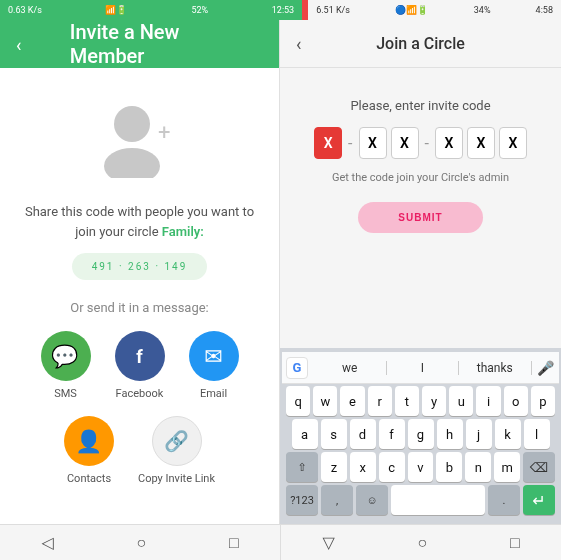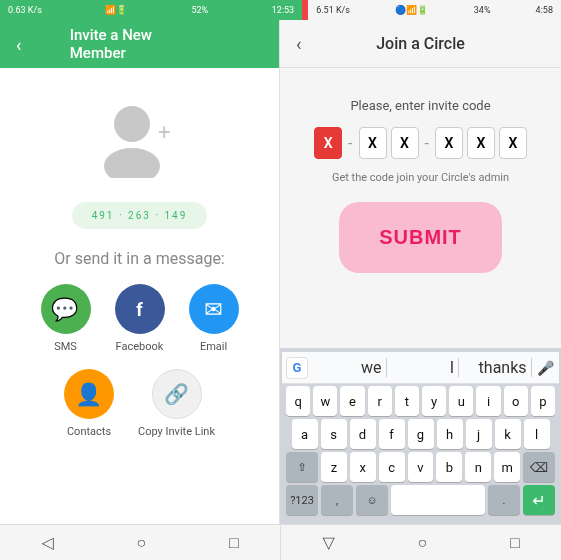--- a/index.html
+++ b/index.html
@@ -58,21 +58,21 @@
     .left-header {
       background: #3dba6d;
       height: 48px;
       display: flex;
       align-items: center;
       padding: 0 16px;
       position: relative;
     }
     .left-header-title {
       color: white;
-      font-size: 15px;
+      font-size: 20px;
       font-weight: 500;
       position: absolute;
       left: 50%;
       transform: translateX(-50%);
     }
     .back-arrow {
       color: white;
       font-size: 18px;
       cursor: pointer;
     }
@@ -111,21 +111,21 @@
       background: #e8f5e9;
       border-radius: 20px;
       padding: 8px 20px;
       font-size: 10px;
       color: #3dba6d;
       letter-spacing: 2px;
       margin-bottom: 20px;
     }
 
     .or-text {
-      font-size: 16px;
+      font-size: 13px;
       color: #888;
       margin-bottom: 16px;
     }
 
     .share-icons {
       display: flex;
       gap: 24px;
       margin-bottom: 16px;
     }
     .share-option {
@@ -239,22 +239,22 @@
       color: #777;
       margin-bottom: 18px;
       text-align: center;
     }
 
     .submit-btn {
       background: #f8bbd0;
       color: #e91e63;
       border: none;
       border-radius: 20px;
-      padding: 24px 40px;
-      font-size: 20px;
+      padding: 10px 40px;
+      font-size: 10px;
       font-weight: 600;
       letter-spacing: 1px;
       cursor: pointer;
     }
 
     
     .keyboard {
       background: #d1d5db;
       padding: 4px 2px;
     }
@@ -276,22 +276,22 @@
       display: flex;
       align-items: center;
       justify-content: center;
       color: #4285f4;
       border: 1px solid #e0e0e0;
       border-radius: 4px;
       background: white;
     }
     .suggestion-word {
       flex: 1;
-      text-align: right;
-      font-size: 16px;
+      text-align: center;
+      font-size: 12px;
       color: #333;
       padding: 0 4px;
       border-right: 1px solid #ccc;
     }
     .suggestion-word:last-child { border-right: none; }
     .mic-icon {
       font-size: 14px;
       color: #555;
       margin-left: 6px;
     }
@@ -400,20 +400,23 @@
     <div class="left-content">
 
       <div class="avatar-container">
         <svg class="avatar-icon" width="80" height="80" viewBox="0 0 80 80">
           <circle cx="32" cy="26" r="18" fill="#c8c8c8"></circle>
           <ellipse cx="32" cy="68" rx="28" ry="18" fill="#c8c8c8"></ellipse>
           <text x="58" y="42" font-size="22" fill="#c8c8c8">+</text>
         </svg>
       </div>
 
+      <div class="share-text">
+        <span>Share this code with people you want to join your circle </span><span class="family-name">Family:</span>
+      </div>
 
       <div class="invite-code">491 · 263 · 149</div>
 
       <div class="or-text">Or send it in a message:</div>
 
       <div class="share-icons">
         <div class="share-option">
           <div class="share-circle sms-circle">💬</div>
           <span class="share-label">SMS</span>
         </div>

